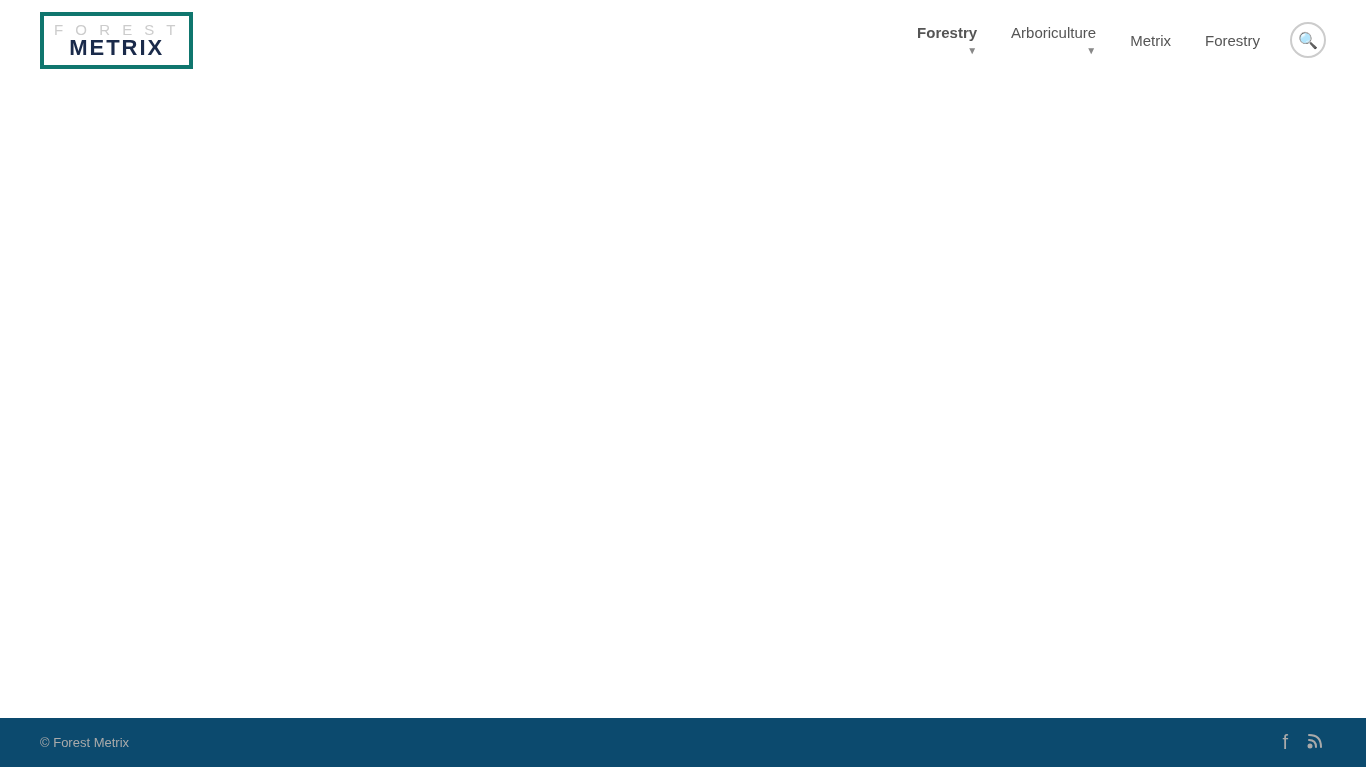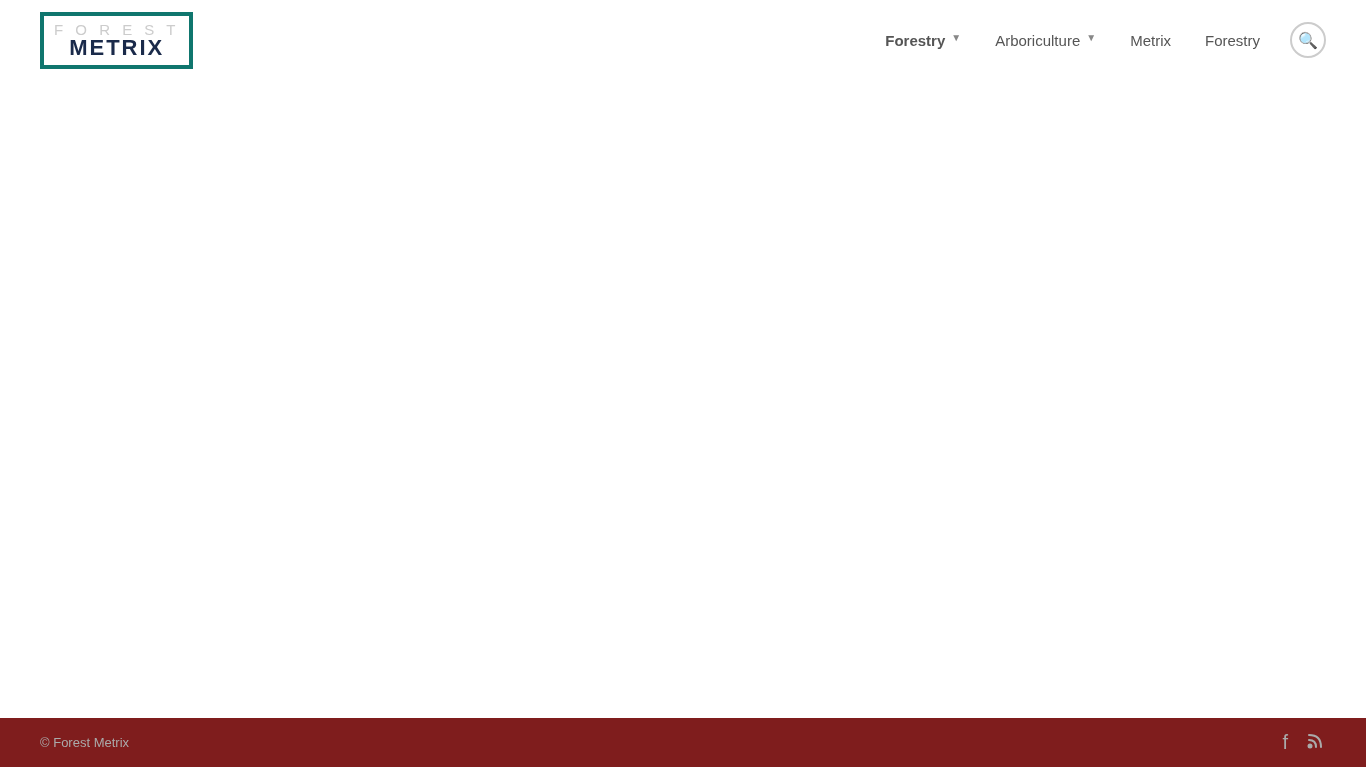--- a/index.html
+++ b/index.html
@@ -57,28 +57,29 @@
     }
 
     .nav {
       display: flex;
       align-items: center;
       gap: 10px;
     }
 
     .nav-item {
       display: flex;
-      align-items: flex-start;
+      align-items: flex-end;
       gap: 4px;
       padding: 8px 12px;
       font-size: 15px;
       color: #555555;
       cursor: pointer;
       text-decoration: none;
       white-space: nowrap;
+      flex-direction: column;
     }
 
     .nav-item.active {
       color: #555555;
       font-weight: 600;
     }
 
     .nav-chevron {
       display: inline-block;
       font-size: 10px;
@@ -100,21 +101,21 @@
       margin-left: 8px;
     }
 
     
     .footer-bar {
       display: flex;
       align-items: center;
       justify-content: space-between;
       height: 49px;
       padding: 0 40px;
-      background: #7f1d1d;
+      background: #0c4a6e;
     }
 
     .footer-copyright {
       font-size: 13px;
       color: #aaaaaa;
     }
 
     .footer-icons {
       display: flex;
       align-items: center;

